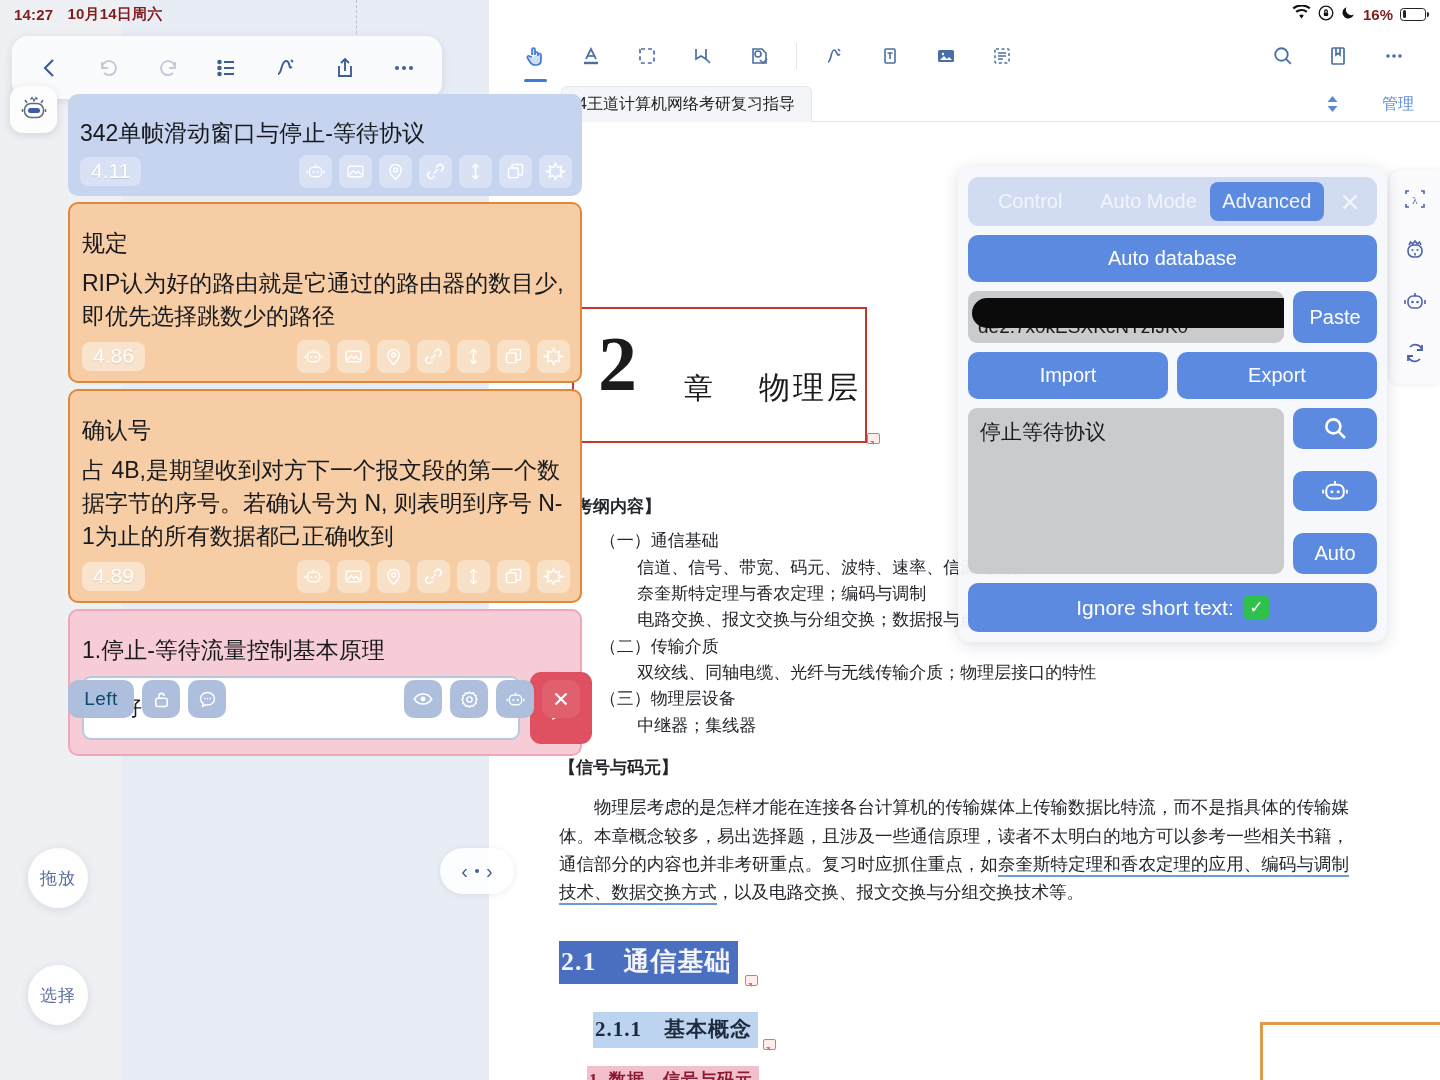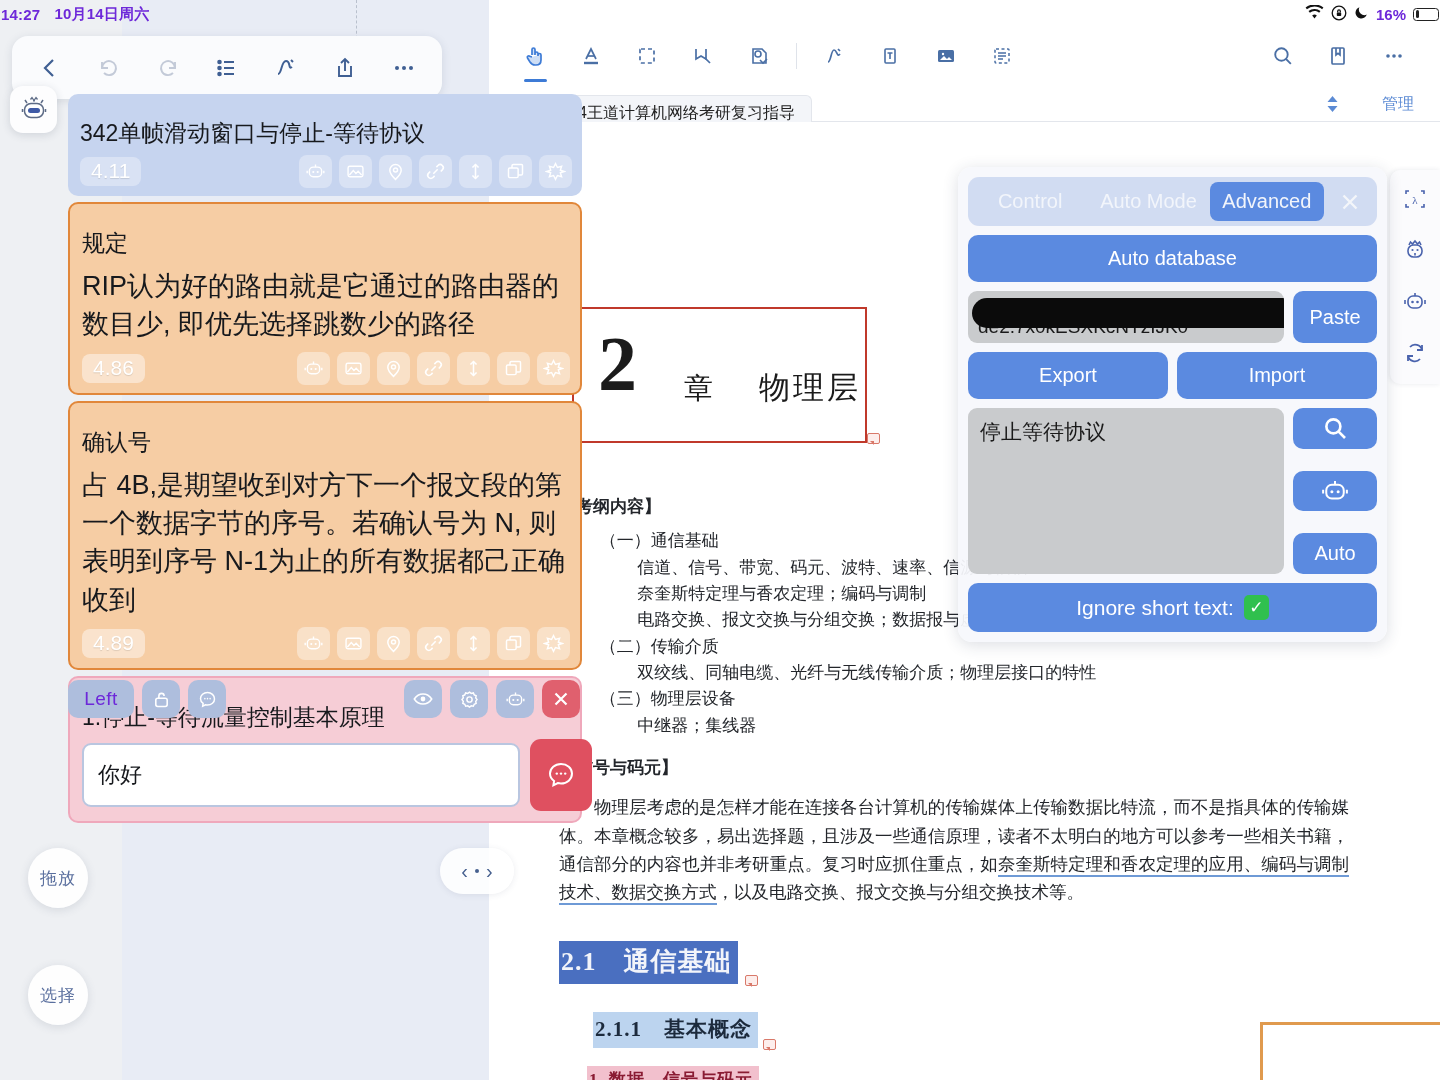--- a/index.html
+++ b/index.html
@@ -8,21 +8,21 @@
     font-family: "Liberation Sans", "DejaVu Sans", sans-serif;
     overflow: hidden;
     background: #eef0f4;
   }
   #root { position: relative; width: 1440px; height: 1080px; }
 
   
   .statusbar {
     position: absolute; top: 0; left: 0; width: 1440px; height: 28px;
     display: flex; justify-content: space-between;
-    padding: 0 1px; font-size: 15px; color: #6d28d9; z-index: 60;
+    padding: 0 14px; font-size: 15px; color: #7f1d1d; z-index: 60;
     background: transparent;
   }
   .sb-left { display: flex; align-items: center; gap: 14px; font-weight: 600; letter-spacing: .2px;}
   .sb-right { display: flex; align-items: center; gap: 7px; font-weight: 600; font-size: 15px;}
   .batt {
     width: 26px; height: 13px; border: 1.6px solid #222; border-radius: 3.5px;
     position: relative; display: inline-block;
   }
   .batt::after {
     content: ""; position: absolute; right: -4px; top: 3.5px;
@@ -64,21 +64,21 @@
     background:#3d7bd6; border-radius:2px;
   }
   .tb-sep { width: 1px; height: 26px; background: #dfe3ea; margin: 0 9px; }
   .tb-spacer { flex: 1; }
 
   .tabstrip {
     position:absolute; top: 86px; left:0; width: 951px; height: 36px;
     border-bottom: 1px solid #e3e6ec;
   }
   .doctab {
-    position:absolute; left: 72px; top:9px; height: 36px;
+    position:absolute; left: 72px; top:0; height: 36px;
     background: #f3f5f9;
     border-radius: 6px 6px 0 0;
     padding: 0 16px; display:flex; align-items:center;
     font-size: 16px; color:#222;
     border: 1px solid #e3e6ec; border-bottom: none;
   }
   .tabstrip-right{
     position:absolute; right: 26px; top:0; height:36px; display:flex; align-items:center; gap: 42px;
   }
   .sort-ico { color:#5b8ad4; display:flex; flex-direction:column; gap:2px; }
@@ -193,21 +193,21 @@
     position: relative;
   }
   .card.blue { background: #c6d4ef; }
   .card.orange { background: #f6cda4; border: 2.5px solid #e1873a; }
   .card.pink { background: #f6cdd6; border: 2.5px solid #efa8bb; padding-bottom: 10px;}
   .card-title {
     font-size: 23px; color: #17191d; line-height: 1.35; margin-bottom: 6px;
     font-family: "Liberation Sans", "DejaVu Sans", sans-serif;
   }
   .card-text {
-    font-size: 27px; color: #17191d; line-height: 1.42; margin: 8px 0 8px 0;
+    font-size: 23px; color: #17191d; line-height: 1.42; margin: 8px 0 8px 0;
   }
   .card-foot { display:flex; align-items:center; }
   .badge {
     background: rgba(255,255,255,.34); color:#fff; font-size: 21px;
     border-radius: 8px; padding: 2px 11px 3px; font-weight:500;
     text-shadow: 0 1px 1px rgba(0,0,0,.12);
   }
   .card.orange .badge { background: rgba(255,255,255,.45); }
   .icon-row { margin-left:auto; display:flex; gap: 7px; }
   .ci {
@@ -231,21 +231,21 @@
     margin-right: -22px;
   }
 
   
   .card-bottombar{
     position:absolute; left: 68px; top: 676px; width: 520px; height: 46px;
     display:flex; align-items:center; z-index: 43;
   }
   .bb {
     width: 38px; height: 38px; border-radius: 10px; background:#aebedd;
-    display:flex; align-items:center; justify-content:center; color:#6d28d9; margin-right: 8px;
+    display:flex; align-items:center; justify-content:center; color:#0c4a6e; margin-right: 8px;
   }
   .bb.wide { width: 66px; font-size: 19px; letter-spacing:.5px;}
   .bb.red { background:#e0606e; }
   .bb-spacer{ flex:1; }
 
   
   .panel {
     position:absolute; left: 958px; top: 167px; width: 429px; padding: 10px;
     background: rgba(247,248,252,.94); border-radius: 14px;
     box-shadow: 0 3px 16px rgba(40,50,80,.16); z-index: 50;
@@ -841,22 +841,22 @@
 
     <div class="token-row">
       <div class="token-field">
         <div class="redact"></div>
         <span>de2.7x0kESXKcNTzIJK0</span>
       </div>
       <div class="paste-btn">Paste</div>
     </div>
 
     <div class="btn-row">
+      <div class="pbtn">Import</div>
       <div class="pbtn">Export</div>
-      <div class="pbtn">Import</div>
     </div>
 
     <div class="ta-row">
       <div class="ta">停止等待协议</div>
       <div class="ta-side">
         <div class="sbtn">
           <svg width="30" height="30" viewBox="0 0 24 24" fill="none" stroke="#fff" stroke-width="2.1">
             <circle cx="10.7" cy="10.7" r="5.6"></circle>
               <path d="M14.9 14.9L20 20"></path>
           </svg>

